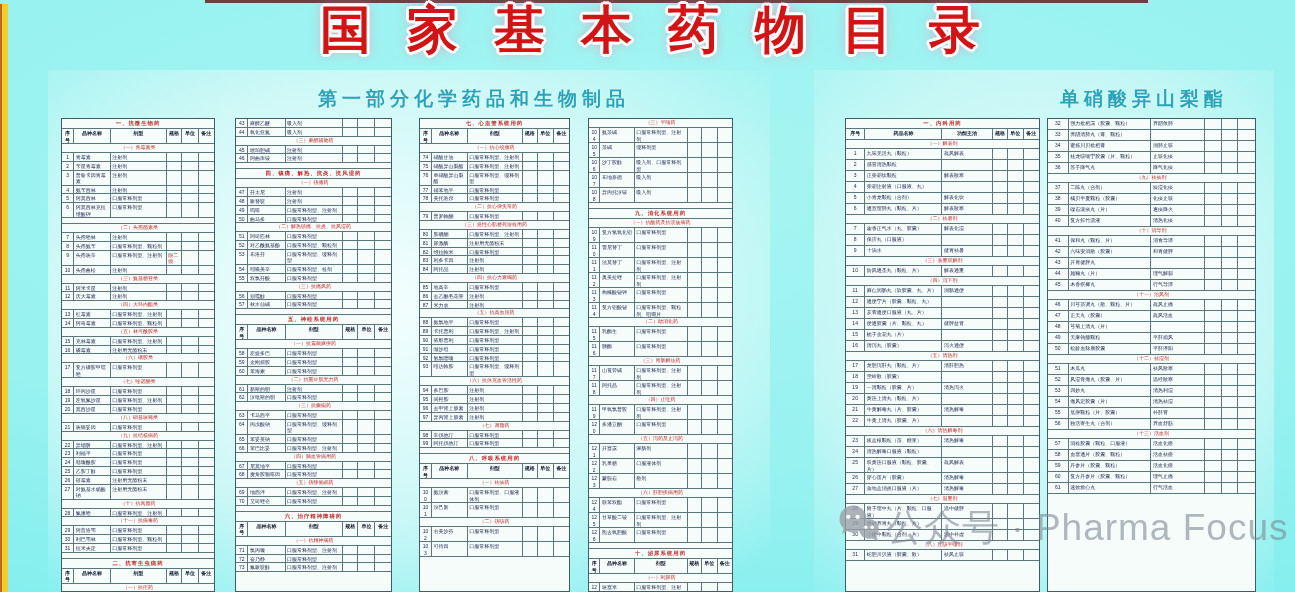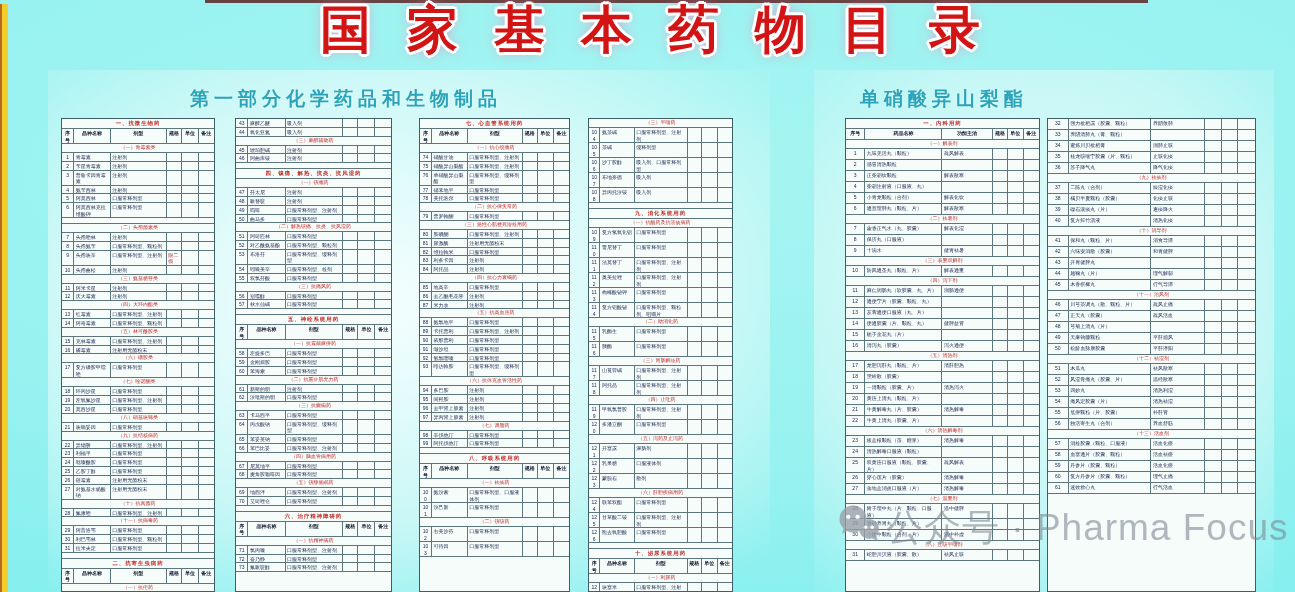--- a/index.html
+++ b/index.html
@@ -23,21 +23,21 @@
   .main-title{
     position:absolute;left:255px;top:-4px;width:790px;text-align:center;
     font-size:51px;font-weight:900;color:#d31414;
     letter-spacing:36px;text-indent:36px;white-space:nowrap;
     text-shadow:
       -2px -2px 0 #fff, 2px -2px 0 #fff, -2px 2px 0 #fff, 2px 2px 0 #fff,
       -3px 0 0 #fff, 3px 0 0 #fff, 0 -3px 0 #fff, 0 3px 0 #fff,
       0 0 12px rgba(255,120,170,.85);
   }
   .part-title{
-    position:absolute;top:86px;text-align:left;font-weight:700;
+    position:absolute;top:86px;text-align:right;font-weight:700;
     color:#2ba4ba;font-size:19px;letter-spacing:5px;white-space:nowrap;
     text-shadow:0 0 2px rgba(255,255,255,.6);
   }
   .part-title-1{left:190px;width:440px;}
   .part-title-2{left:860px;width:368px;}
   
   .dtable{
     position:absolute;top:118px;height:474px;overflow:hidden;
     background:#f5fcfa;border:1px solid #3e5f66;box-sizing:border-box;
   }

